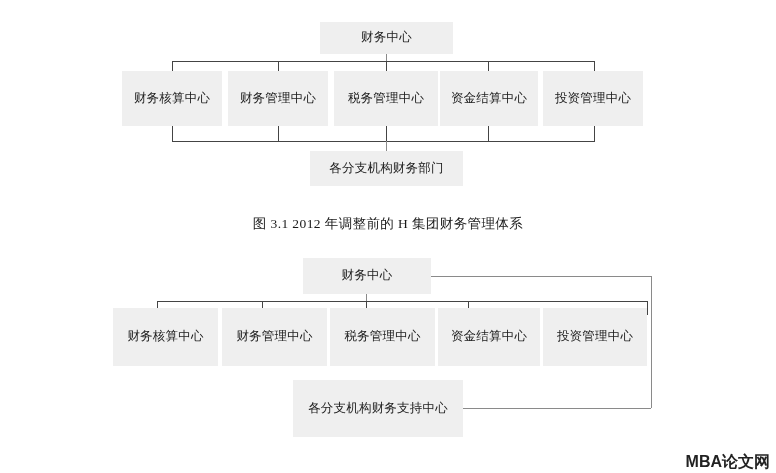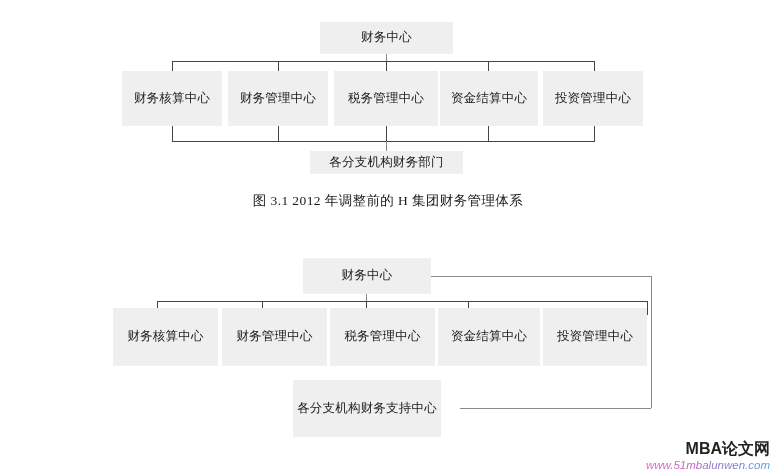--- a/index.html
+++ b/index.html
@@ -72,20 +72,21 @@
   .caption {
     position: absolute;
     left: 0;
     width: 776px;
     text-align: center;
     font-family: "Liberation Serif", "DejaVu Serif", serif;
     font-size: 13.5px;
     letter-spacing: 0.4px;
     color: #191919;
     white-space: nowrap;
+    margin-top: 23px;
   }
   #caption-1 { top: 192px; }
 
   
   #watermark {
     position: absolute;
     right: 6px;
     bottom: 2px;
     text-align: right;
     line-height: 1.05;
@@ -151,21 +152,21 @@
     <div class="vline" style="left:172px; top:126px; height:16px;"></div>
     <div class="vline" style="left:278px; top:126px; height:16px;"></div>
     <div class="vline" style="left:386px; top:126px; height:16px;"></div>
     <div class="vline" style="left:488px; top:126px; height:16px;"></div>
     <div class="vline" style="left:594px; top:126px; height:16px;"></div>
 
     <div class="hline" style="left:172px; top:141px; width:422px;"></div>
 
     <div class="vline thin" style="left:386px; top:141px; height:14px;"></div>
 
-    <div class="node" style="left:310px; top:151px; width:153px; height:23px;align-items:center;">
+    <div class="node" style="left:310px; top:151px; width:153px; height:35px;align-items:center;">
       <span>各分支机构财务部门</span>
     </div>
 
   </div>
 
   <div class="caption" id="caption-1">图 3.1 2012 年调整前的 H 集团财务管理体系</div>
 </div>
 
 <div class="figure" id="figure-2">
 
@@ -198,24 +199,23 @@
     <div class="node" style="left:330px; top:63px; width:105px; height:58px;">
       <span>税务管理中心</span>
     </div>
     <div class="node" style="left:438px; top:63px; width:102px; height:58px;">
       <span>资金结算中心</span>
     </div>
     <div class="node" style="left:543px; top:63px; width:104px; height:58px;">
       <span>投资管理中心</span>
     </div>
 
-    <div class="node" style="left:293px; top:135px; width:148px; height:57px;">
+    <div class="node" style="left:293px; top:135px; width:170px; height:57px;">
       <span>各分支机构财务支持中心</span>
     </div>
 
   </div>
 
 </div>
 
 <div id="watermark">
   <span class="wm-main">MBA论文网</span>
-  <span class="wm-url">www.51mbalunwen.com</span>
 </div>
 
 </body></html>

